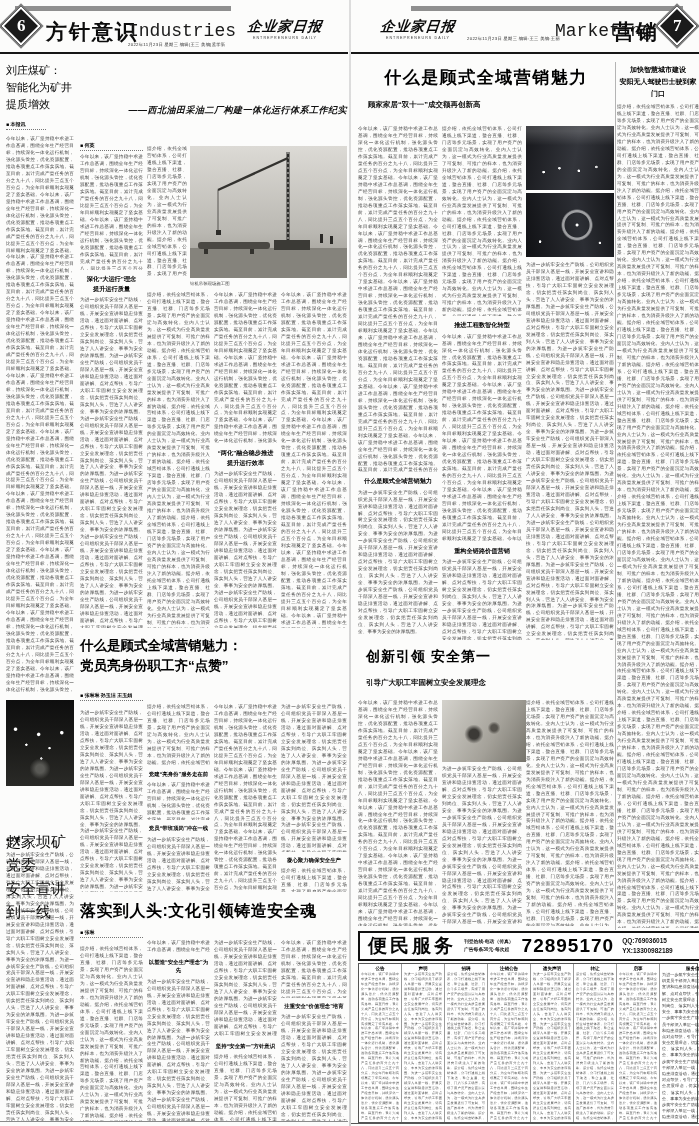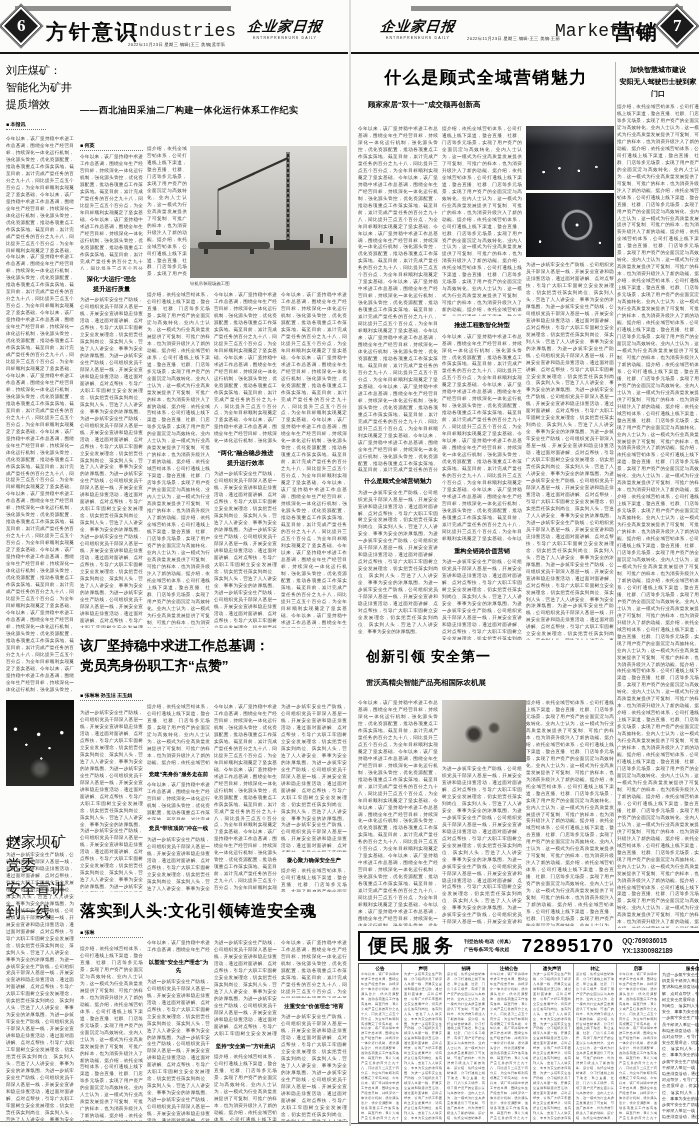--- a/index.html
+++ b/index.html
@@ -23,21 +23,21 @@
   .bt32{font-size:3.2px;line-height:1.55;color:#4a4a4a;text-align:justify;word-break:break-all;overflow:hidden;}
   .col{display:flex;flex-direction:column;overflow:hidden;}
   .seg{overflow:hidden;flex:0 0 auto;}
   .grow{flex:1 1 auto;overflow:hidden;}
   .sh{font-weight:900;font-size:6.2px;line-height:1.55;color:#000;margin:4px 0;text-align:center;white-space:pre-line;flex:0 0 auto;}
   .byline{font-size:5px;font-weight:700;color:#000;border-bottom:1px dotted #777;padding-bottom:2px;margin-bottom:3px;flex:0 0 auto;}
   .preline{white-space:pre-line;}
   
   .hl-side{font-size:11px;font-weight:400;line-height:1.55;color:#050505;}
   .hl-main{font-size:26px;font-weight:900;letter-spacing:1px;color:#000;text-align:center;}
-  .hl-sub{font-size:9px;font-weight:700;color:#111;text-align:left;letter-spacing:.5px;}
+  .hl-sub{font-size:9px;font-weight:700;color:#111;text-align:right;letter-spacing:.5px;font-style:italic;}
   .hl-m2{font-size:13.5px;font-weight:900;line-height:1.45;color:#000;}
   .hl-m3{font-size:16px;font-weight:900;color:#000;letter-spacing:.5px;}
   .hl-r1{font-size:17px;font-weight:900;letter-spacing:1.5px;color:#000;text-align:center;}
   .hl-r1s{font-size:7.5px;font-weight:700;color:#111;}
   .hl-r2{font-size:14px;font-weight:900;letter-spacing:1px;color:#000;}
   .hl-r2s{font-size:7.5px;font-weight:700;color:#111;}
   .hl-col4{font-size:7px;font-weight:900;line-height:1.7;text-align:center;color:#000;}
   
   .photo{overflow:hidden;}
   .caption{font-size:4.4px;color:#444;}
@@ -148,21 +148,21 @@
     <div class="abs bt" style="left:147px;top:146px;width:40px;height:130px;">据介绍，依托全域营销体系，公司打通线上线下渠道，整合直播、社群、门店等多元场景，实现了用户资产的全面沉淀与高效转化。业内人士认为，这一模式为行业高质量发展提供了可复制、可推广的样本，也为消费升级注入了新的动能。据介绍，依托全域营销体系，公司打通线上线下渠道，整合直播、社群、门店等多元场景，实现了用户资产的全面沉淀与高效转化。业内人士认为，这一模式为行业高质量发展提供了可复制、可推广的样本，也为消费升级注入了新的动能。据介绍，依托全域营销体系，公司打通线上线下渠道，整合直播、社群、门店等多元场景，实现了用户资产的全面沉淀与高效转化。业内人士认为，这一模式为行业高质量发展提供了可复制、可推广的样本，也为消费升级注入了新的动能。</div>
     <div class="abs bt" style="left:147px;top:292px;width:63px;height:336px;">据介绍，依托全域营销体系，公司打通线上线下渠道，整合直播、社群、门店等多元场景，实现了用户资产的全面沉淀与高效转化。业内人士认为，这一模式为行业高质量发展提供了可复制、可推广的样本，也为消费升级注入了新的动能。据介绍，依托全域营销体系，公司打通线上线下渠道，整合直播、社群、门店等多元场景，实现了用户资产的全面沉淀与高效转化。业内人士认为，这一模式为行业高质量发展提供了可复制、可推广的样本，也为消费升级注入了新的动能。据介绍，依托全域营销体系，公司打通线上线下渠道，整合直播、社群、门店等多元场景，实现了用户资产的全面沉淀与高效转化。业内人士认为，这一模式为行业高质量发展提供了可复制、可推广的样本，也为消费升级注入了新的动能。据介绍，依托全域营销体系，公司打通线上线下渠道，整合直播、社群、门店等多元场景，实现了用户资产的全面沉淀与高效转化。业内人士认为，这一模式为行业高质量发展提供了可复制、可推广的样本，也为消费升级注入了新的动能。据介绍，依托全域营销体系，公司打通线上线下渠道，整合直播、社群、门店等多元场景，实现了用户资产的全面沉淀与高效转化。业内人士认为，这一模式为行业高质量发展提供了可复制、可推广的样本，也为消费升级注入了新的动能。据介绍，依托全域营销体系，公司打通线上线下渠道，整合直播、社群、门店等多元场景，实现了用户资产的全面沉淀与高效转化。业内人士认为，这一模式为行业高质量发展提供了可复制、可推广的样本，也为消费升级注入了新的动能。据介绍，依托全域营销体系，公司打通线上线下渠道，整合直播、社群、门店等多元场景，实现了用户资产的全面沉淀与高效转化。业内人士认为，这一模式为行业高质量发展提供了可复制、可推广的样本，也为消费升级注入了新的动能。</div>
     <div class="abs col" style="left:214px;top:292px;width:63px;height:336px;">
       <div class="seg bt" style="height:152px;">今年以来，该厂坚持稳中求进工作总基调，围绕全年生产经营目标，持续深化一体化运行机制，强化源头管控，优化资源配置，推动各项重点工作落实落地。截至目前，累计完成产量任务的百分之九十八，同比提升三点五个百分点，为全年目标顺利实现奠定了坚实基础。今年以来，该厂坚持稳中求进工作总基调，围绕全年生产经营目标，持续深化一体化运行机制，强化源头管控，优化资源配置，推动各项重点工作落实落地。截至目前，累计完成产量任务的百分之九十八，同比提升三点五个百分点，为全年目标顺利实现奠定了坚实基础。今年以来，该厂坚持稳中求进工作总基调，围绕全年生产经营目标，持续深化一体化运行机制，强化源头管控，优化资源配置，推动各项重点工作落实落地。截至目前，累计完成产量任务的百分之九十八，同比提升三点五个百分点，为全年目标顺利实现奠定了坚实基础。</div>
       <div class="sh">“两化”融合稳步推进
 提升运行效率</div>
       <div class="grow bt">为进一步筑牢安全生产防线，公司组织党员干部深入基层一线，开展安全宣讲和隐患排查活动，通过面对面讲解、点对点帮扶，引导广大职工牢固树立安全发展理念，切实把责任落实到岗位、落实到人头，营造了人人讲安全、事事为安全的浓厚氛围。为进一步筑牢安全生产防线，公司组织党员干部深入基层一线，开展安全宣讲和隐患排查活动，通过面对面讲解、点对点帮扶，引导广大职工牢固树立安全发展理念，切实把责任落实到岗位、落实到人头，营造了人人讲安全、事事为安全的浓厚氛围。为进一步筑牢安全生产防线，公司组织党员干部深入基层一线，开展安全宣讲和隐患排查活动，通过面对面讲解、点对点帮扶，引导广大职工牢固树立安全发展理念，切实把责任落实到岗位、落实到人头，营造了人人讲安全、事事为安全的浓厚氛围。为进一步筑牢安全生产防线，公司组织党员干部深入基层一线，开展安全宣讲和隐患排查活动，通过面对面讲解、点对点帮扶，引导广大职工牢固树立安全发展理念，切实把责任落实到岗位、落实到人头，营造了人人讲安全、事事为安全的浓厚氛围。</div>
     </div>
     <div class="abs bt" style="left:281px;top:292px;width:66px;height:336px;">今年以来，该厂坚持稳中求进工作总基调，围绕全年生产经营目标，持续深化一体化运行机制，强化源头管控，优化资源配置，推动各项重点工作落实落地。截至目前，累计完成产量任务的百分之九十八，同比提升三点五个百分点，为全年目标顺利实现奠定了坚实基础。今年以来，该厂坚持稳中求进工作总基调，围绕全年生产经营目标，持续深化一体化运行机制，强化源头管控，优化资源配置，推动各项重点工作落实落地。截至目前，累计完成产量任务的百分之九十八，同比提升三点五个百分点，为全年目标顺利实现奠定了坚实基础。今年以来，该厂坚持稳中求进工作总基调，围绕全年生产经营目标，持续深化一体化运行机制，强化源头管控，优化资源配置，推动各项重点工作落实落地。截至目前，累计完成产量任务的百分之九十八，同比提升三点五个百分点，为全年目标顺利实现奠定了坚实基础。今年以来，该厂坚持稳中求进工作总基调，围绕全年生产经营目标，持续深化一体化运行机制，强化源头管控，优化资源配置，推动各项重点工作落实落地。截至目前，累计完成产量任务的百分之九十八，同比提升三点五个百分点，为全年目标顺利实现奠定了坚实基础。今年以来，该厂坚持稳中求进工作总基调，围绕全年生产经营目标，持续深化一体化运行机制，强化源头管控，优化资源配置，推动各项重点工作落实落地。截至目前，累计完成产量任务的百分之九十八，同比提升三点五个百分点，为全年目标顺利实现奠定了坚实基础。今年以来，该厂坚持稳中求进工作总基调，围绕全年生产经营目标，持续深化一体化运行机制，强化源头管控，优化资源配置，推动各项重点工作落实落地。截至目前，累计完成产量任务的百分之九十八，同比提升三点五个百分点，为全年目标顺利实现奠定了坚实基础。今年以来，该厂坚持稳中求进工作总基调，围绕全年生产经营目标，持续深化一体化运行机制，强化源头管控，优化资源配置，推动各项重点工作落实落地。截至目前，累计完成产量任务的百分之九十八，同比提升三点五个百分点，为全年目标顺利实现奠定了坚实基础。</div>
 
-    <div class="abs hl-m2 preline" style="left:80px;top:636px;width:267px;">该厂坚持稳中求进工作总基调：
+    <div class="abs hl-m2 preline" style="left:80px;top:636px;width:267px;">什么是顾式全域营销魅力：
 党员亮身份职工齐“点赞”</div>
     <div class="abs byline" style="left:80px;top:692px;width:63px;">■ 张琳琳 孙玉洁 王玉娟</div>
     <div class="abs bt" style="left:80px;top:710px;width:63px;height:182px;">为进一步筑牢安全生产防线，公司组织党员干部深入基层一线，开展安全宣讲和隐患排查活动，通过面对面讲解、点对点帮扶，引导广大职工牢固树立安全发展理念，切实把责任落实到岗位、落实到人头，营造了人人讲安全、事事为安全的浓厚氛围。为进一步筑牢安全生产防线，公司组织党员干部深入基层一线，开展安全宣讲和隐患排查活动，通过面对面讲解、点对点帮扶，引导广大职工牢固树立安全发展理念，切实把责任落实到岗位、落实到人头，营造了人人讲安全、事事为安全的浓厚氛围。为进一步筑牢安全生产防线，公司组织党员干部深入基层一线，开展安全宣讲和隐患排查活动，通过面对面讲解、点对点帮扶，引导广大职工牢固树立安全发展理念，切实把责任落实到岗位、落实到人头，营造了人人讲安全、事事为安全的浓厚氛围。为进一步筑牢安全生产防线，公司组织党员干部深入基层一线，开展安全宣讲和隐患排查活动，通过面对面讲解、点对点帮扶，引导广大职工牢固树立安全发展理念，切实把责任落实到岗位、落实到人头，营造了人人讲安全、事事为安全的浓厚氛围。</div>
     <div class="abs col" style="left:147px;top:704px;width:63px;height:188px;">
       <div class="seg bt" style="height:62px;">据介绍，依托全域营销体系，公司打通线上线下渠道，整合直播、社群、门店等多元场景，实现了用户资产的全面沉淀与高效转化。业内人士认为，这一模式为行业高质量发展提供了可复制、可推广的样本，也为消费升级注入了新的动能。据介绍，依托全域营销体系，公司打通线上线下渠道，整合直播、社群、门店等多元场景，实现了用户资产的全面沉淀与高效转化。业内人士认为，这一模式为行业高质量发展提供了可复制、可推广的样本，也为消费升级注入了新的动能。</div>
       <div class="sh" style="font-size:5.4px;">党建“亮身份”服务走在前</div>
       <div class="seg bt" style="height:38px;">今年以来，该厂坚持稳中求进工作总基调，围绕全年生产经营目标，持续深化一体化运行机制，强化源头管控，优化资源配置，推动各项重点工作落实落地。截至目前，累计完成产量任务的百分之九十八，同比提升三点五个百分点，为全年目标顺利实现奠定了坚实基础。今年以来，该厂坚持稳中求进工作总基调，围绕全年生产经营目标，持续深化一体化运行机制，强化源头管控，优化资源配置，推动各项重点工作落实落地。截至目前，累计完成产量任务的百分之九十八，同比提升三点五个百分点，为全年目标顺利实现奠定了坚实基础。</div>
       <div class="sh" style="font-size:5.4px;">党员“带班顶岗”冲在一线</div>
       <div class="grow bt">为进一步筑牢安全生产防线，公司组织党员干部深入基层一线，开展安全宣讲和隐患排查活动，通过面对面讲解、点对点帮扶，引导广大职工牢固树立安全发展理念，切实把责任落实到岗位、落实到人头，营造了人人讲安全、事事为安全的浓厚氛围。为进一步筑牢安全生产防线，公司组织党员干部深入基层一线，开展安全宣讲和隐患排查活动，通过面对面讲解、点对点帮扶，引导广大职工牢固树立安全发展理念，切实把责任落实到岗位、落实到人头，营造了人人讲安全、事事为安全的浓厚氛围。</div>
     </div>
@@ -231,21 +231,21 @@
     <div class="abs photo ph-city2" style="left:175px;top:193px;width:88px;height:64px;"></div>
     <div class="abs bt" style="left:175px;top:262px;width:88px;height:378px;">为进一步筑牢安全生产防线，公司组织党员干部深入基层一线，开展安全宣讲和隐患排查活动，通过面对面讲解、点对点帮扶，引导广大职工牢固树立安全发展理念，切实把责任落实到岗位、落实到人头，营造了人人讲安全、事事为安全的浓厚氛围。为进一步筑牢安全生产防线，公司组织党员干部深入基层一线，开展安全宣讲和隐患排查活动，通过面对面讲解、点对点帮扶，引导广大职工牢固树立安全发展理念，切实把责任落实到岗位、落实到人头，营造了人人讲安全、事事为安全的浓厚氛围。为进一步筑牢安全生产防线，公司组织党员干部深入基层一线，开展安全宣讲和隐患排查活动，通过面对面讲解、点对点帮扶，引导广大职工牢固树立安全发展理念，切实把责任落实到岗位、落实到人头，营造了人人讲安全、事事为安全的浓厚氛围。为进一步筑牢安全生产防线，公司组织党员干部深入基层一线，开展安全宣讲和隐患排查活动，通过面对面讲解、点对点帮扶，引导广大职工牢固树立安全发展理念，切实把责任落实到岗位、落实到人头，营造了人人讲安全、事事为安全的浓厚氛围。为进一步筑牢安全生产防线，公司组织党员干部深入基层一线，开展安全宣讲和隐患排查活动，通过面对面讲解、点对点帮扶，引导广大职工牢固树立安全发展理念，切实把责任落实到岗位、落实到人头，营造了人人讲安全、事事为安全的浓厚氛围。为进一步筑牢安全生产防线，公司组织党员干部深入基层一线，开展安全宣讲和隐患排查活动，通过面对面讲解、点对点帮扶，引导广大职工牢固树立安全发展理念，切实把责任落实到岗位、落实到人头，营造了人人讲安全、事事为安全的浓厚氛围。为进一步筑牢安全生产防线，公司组织党员干部深入基层一线，开展安全宣讲和隐患排查活动，通过面对面讲解、点对点帮扶，引导广大职工牢固树立安全发展理念，切实把责任落实到岗位、落实到人头，营造了人人讲安全、事事为安全的浓厚氛围。为进一步筑牢安全生产防线，公司组织党员干部深入基层一线，开展安全宣讲和隐患排查活动，通过面对面讲解、点对点帮扶，引导广大职工牢固树立安全发展理念，切实把责任落实到岗位、落实到人头，营造了人人讲安全、事事为安全的浓厚氛围。为进一步筑牢安全生产防线，公司组织党员干部深入基层一线，开展安全宣讲和隐患排查活动，通过面对面讲解、点对点帮扶，引导广大职工牢固树立安全发展理念，切实把责任落实到岗位、落实到人头，营造了人人讲安全、事事为安全的浓厚氛围。</div>
 
     <div class="abs" style="left:263.5px;top:62px;width:1px;height:868px;background:#b4b4b4;"></div>
 
     <div class="abs hl-col4 preline" style="left:266px;top:64px;width:82px;">加快智慧城市建设
 安阳无人驾驶巴士驶到家门口</div>
     <div class="abs bt" style="left:266px;top:104px;width:82px;height:824px;">据介绍，依托全域营销体系，公司打通线上线下渠道，整合直播、社群、门店等多元场景，实现了用户资产的全面沉淀与高效转化。业内人士认为，这一模式为行业高质量发展提供了可复制、可推广的样本，也为消费升级注入了新的动能。据介绍，依托全域营销体系，公司打通线上线下渠道，整合直播、社群、门店等多元场景，实现了用户资产的全面沉淀与高效转化。业内人士认为，这一模式为行业高质量发展提供了可复制、可推广的样本，也为消费升级注入了新的动能。据介绍，依托全域营销体系，公司打通线上线下渠道，整合直播、社群、门店等多元场景，实现了用户资产的全面沉淀与高效转化。业内人士认为，这一模式为行业高质量发展提供了可复制、可推广的样本，也为消费升级注入了新的动能。据介绍，依托全域营销体系，公司打通线上线下渠道，整合直播、社群、门店等多元场景，实现了用户资产的全面沉淀与高效转化。业内人士认为，这一模式为行业高质量发展提供了可复制、可推广的样本，也为消费升级注入了新的动能。据介绍，依托全域营销体系，公司打通线上线下渠道，整合直播、社群、门店等多元场景，实现了用户资产的全面沉淀与高效转化。业内人士认为，这一模式为行业高质量发展提供了可复制、可推广的样本，也为消费升级注入了新的动能。据介绍，依托全域营销体系，公司打通线上线下渠道，整合直播、社群、门店等多元场景，实现了用户资产的全面沉淀与高效转化。业内人士认为，这一模式为行业高质量发展提供了可复制、可推广的样本，也为消费升级注入了新的动能。据介绍，依托全域营销体系，公司打通线上线下渠道，整合直播、社群、门店等多元场景，实现了用户资产的全面沉淀与高效转化。业内人士认为，这一模式为行业高质量发展提供了可复制、可推广的样本，也为消费升级注入了新的动能。据介绍，依托全域营销体系，公司打通线上线下渠道，整合直播、社群、门店等多元场景，实现了用户资产的全面沉淀与高效转化。业内人士认为，这一模式为行业高质量发展提供了可复制、可推广的样本，也为消费升级注入了新的动能。据介绍，依托全域营销体系，公司打通线上线下渠道，整合直播、社群、门店等多元场景，实现了用户资产的全面沉淀与高效转化。业内人士认为，这一模式为行业高质量发展提供了可复制、可推广的样本，也为消费升级注入了新的动能。据介绍，依托全域营销体系，公司打通线上线下渠道，整合直播、社群、门店等多元场景，实现了用户资产的全面沉淀与高效转化。业内人士认为，这一模式为行业高质量发展提供了可复制、可推广的样本，也为消费升级注入了新的动能。据介绍，依托全域营销体系，公司打通线上线下渠道，整合直播、社群、门店等多元场景，实现了用户资产的全面沉淀与高效转化。业内人士认为，这一模式为行业高质量发展提供了可复制、可推广的样本，也为消费升级注入了新的动能。据介绍，依托全域营销体系，公司打通线上线下渠道，整合直播、社群、门店等多元场景，实现了用户资产的全面沉淀与高效转化。业内人士认为，这一模式为行业高质量发展提供了可复制、可推广的样本，也为消费升级注入了新的动能。据介绍，依托全域营销体系，公司打通线上线下渠道，整合直播、社群、门店等多元场景，实现了用户资产的全面沉淀与高效转化。业内人士认为，这一模式为行业高质量发展提供了可复制、可推广的样本，也为消费升级注入了新的动能。据介绍，依托全域营销体系，公司打通线上线下渠道，整合直播、社群、门店等多元场景，实现了用户资产的全面沉淀与高效转化。业内人士认为，这一模式为行业高质量发展提供了可复制、可推广的样本，也为消费升级注入了新的动能。据介绍，依托全域营销体系，公司打通线上线下渠道，整合直播、社群、门店等多元场景，实现了用户资产的全面沉淀与高效转化。业内人士认为，这一模式为行业高质量发展提供了可复制、可推广的样本，也为消费升级注入了新的动能。据介绍，依托全域营销体系，公司打通线上线下渠道，整合直播、社群、门店等多元场景，实现了用户资产的全面沉淀与高效转化。业内人士认为，这一模式为行业高质量发展提供了可复制、可推广的样本，也为消费升级注入了新的动能。据介绍，依托全域营销体系，公司打通线上线下渠道，整合直播、社群、门店等多元场景，实现了用户资产的全面沉淀与高效转化。业内人士认为，这一模式为行业高质量发展提供了可复制、可推广的样本，也为消费升级注入了新的动能。据介绍，依托全域营销体系，公司打通线上线下渠道，整合直播、社群、门店等多元场景，实现了用户资产的全面沉淀与高效转化。业内人士认为，这一模式为行业高质量发展提供了可复制、可推广的样本，也为消费升级注入了新的动能。据介绍，依托全域营销体系，公司打通线上线下渠道，整合直播、社群、门店等多元场景，实现了用户资产的全面沉淀与高效转化。业内人士认为，这一模式为行业高质量发展提供了可复制、可推广的样本，也为消费升级注入了新的动能。据介绍，依托全域营销体系，公司打通线上线下渠道，整合直播、社群、门店等多元场景，实现了用户资产的全面沉淀与高效转化。业内人士认为，这一模式为行业高质量发展提供了可复制、可推广的样本，也为消费升级注入了新的动能。</div>
 
     <div class="abs hl-r2" style="left:15px;top:648px;width:248px;">创新引领 安全第一</div>
-    <div class="abs hl-r2s" style="left:15px;top:678px;width:248px;">雷沃高精尖智能产品亮相国际农机展</div>
+    <div class="abs hl-r2s" style="left:15px;top:678px;width:248px;">引导广大职工牢固树立安全发展理念</div>
     <div class="abs bt" style="left:7px;top:700px;width:80px;height:226px;">今年以来，该厂坚持稳中求进工作总基调，围绕全年生产经营目标，持续深化一体化运行机制，强化源头管控，优化资源配置，推动各项重点工作落实落地。截至目前，累计完成产量任务的百分之九十八，同比提升三点五个百分点，为全年目标顺利实现奠定了坚实基础。今年以来，该厂坚持稳中求进工作总基调，围绕全年生产经营目标，持续深化一体化运行机制，强化源头管控，优化资源配置，推动各项重点工作落实落地。截至目前，累计完成产量任务的百分之九十八，同比提升三点五个百分点，为全年目标顺利实现奠定了坚实基础。今年以来，该厂坚持稳中求进工作总基调，围绕全年生产经营目标，持续深化一体化运行机制，强化源头管控，优化资源配置，推动各项重点工作落实落地。截至目前，累计完成产量任务的百分之九十八，同比提升三点五个百分点，为全年目标顺利实现奠定了坚实基础。今年以来，该厂坚持稳中求进工作总基调，围绕全年生产经营目标，持续深化一体化运行机制，强化源头管控，优化资源配置，推动各项重点工作落实落地。截至目前，累计完成产量任务的百分之九十八，同比提升三点五个百分点，为全年目标顺利实现奠定了坚实基础。今年以来，该厂坚持稳中求进工作总基调，围绕全年生产经营目标，持续深化一体化运行机制，强化源头管控，优化资源配置，推动各项重点工作落实落地。截至目前，累计完成产量任务的百分之九十八，同比提升三点五个百分点，为全年目标顺利实现奠定了坚实基础。</div>
     <div class="abs photo ph-expo" style="left:91px;top:700px;width:84px;height:62px;"></div>
     <div class="abs bt" style="left:91px;top:766px;width:80px;height:160px;">为进一步筑牢安全生产防线，公司组织党员干部深入基层一线，开展安全宣讲和隐患排查活动，通过面对面讲解、点对点帮扶，引导广大职工牢固树立安全发展理念，切实把责任落实到岗位、落实到人头，营造了人人讲安全、事事为安全的浓厚氛围。为进一步筑牢安全生产防线，公司组织党员干部深入基层一线，开展安全宣讲和隐患排查活动，通过面对面讲解、点对点帮扶，引导广大职工牢固树立安全发展理念，切实把责任落实到岗位、落实到人头，营造了人人讲安全、事事为安全的浓厚氛围。为进一步筑牢安全生产防线，公司组织党员干部深入基层一线，开展安全宣讲和隐患排查活动，通过面对面讲解、点对点帮扶，引导广大职工牢固树立安全发展理念，切实把责任落实到岗位、落实到人头，营造了人人讲安全、事事为安全的浓厚氛围。为进一步筑牢安全生产防线，公司组织党员干部深入基层一线，开展安全宣讲和隐患排查活动，通过面对面讲解、点对点帮扶，引导广大职工牢固树立安全发展理念，切实把责任落实到岗位、落实到人头，营造了人人讲安全、事事为安全的浓厚氛围。</div>
     <div class="abs bt" style="left:175px;top:700px;width:88px;height:226px;">据介绍，依托全域营销体系，公司打通线上线下渠道，整合直播、社群、门店等多元场景，实现了用户资产的全面沉淀与高效转化。业内人士认为，这一模式为行业高质量发展提供了可复制、可推广的样本，也为消费升级注入了新的动能。据介绍，依托全域营销体系，公司打通线上线下渠道，整合直播、社群、门店等多元场景，实现了用户资产的全面沉淀与高效转化。业内人士认为，这一模式为行业高质量发展提供了可复制、可推广的样本，也为消费升级注入了新的动能。据介绍，依托全域营销体系，公司打通线上线下渠道，整合直播、社群、门店等多元场景，实现了用户资产的全面沉淀与高效转化。业内人士认为，这一模式为行业高质量发展提供了可复制、可推广的样本，也为消费升级注入了新的动能。据介绍，依托全域营销体系，公司打通线上线下渠道，整合直播、社群、门店等多元场景，实现了用户资产的全面沉淀与高效转化。业内人士认为，这一模式为行业高质量发展提供了可复制、可推广的样本，也为消费升级注入了新的动能。据介绍，依托全域营销体系，公司打通线上线下渠道，整合直播、社群、门店等多元场景，实现了用户资产的全面沉淀与高效转化。业内人士认为，这一模式为行业高质量发展提供了可复制、可推广的样本，也为消费升级注入了新的动能。据介绍，依托全域营销体系，公司打通线上线下渠道，整合直播、社群、门店等多元场景，实现了用户资产的全面沉淀与高效转化。业内人士认为，这一模式为行业高质量发展提供了可复制、可推广的样本，也为消费升级注入了新的动能。</div>
 
     <div class="abs banner" style="left:7px;top:931px;width:324px;height:26px;">
       <div class="label">便民服务</div>
       <div class="mid">
         <div>刊登热线·电话（传真）</div>
         <div>广告每条30元·每次起</div>

